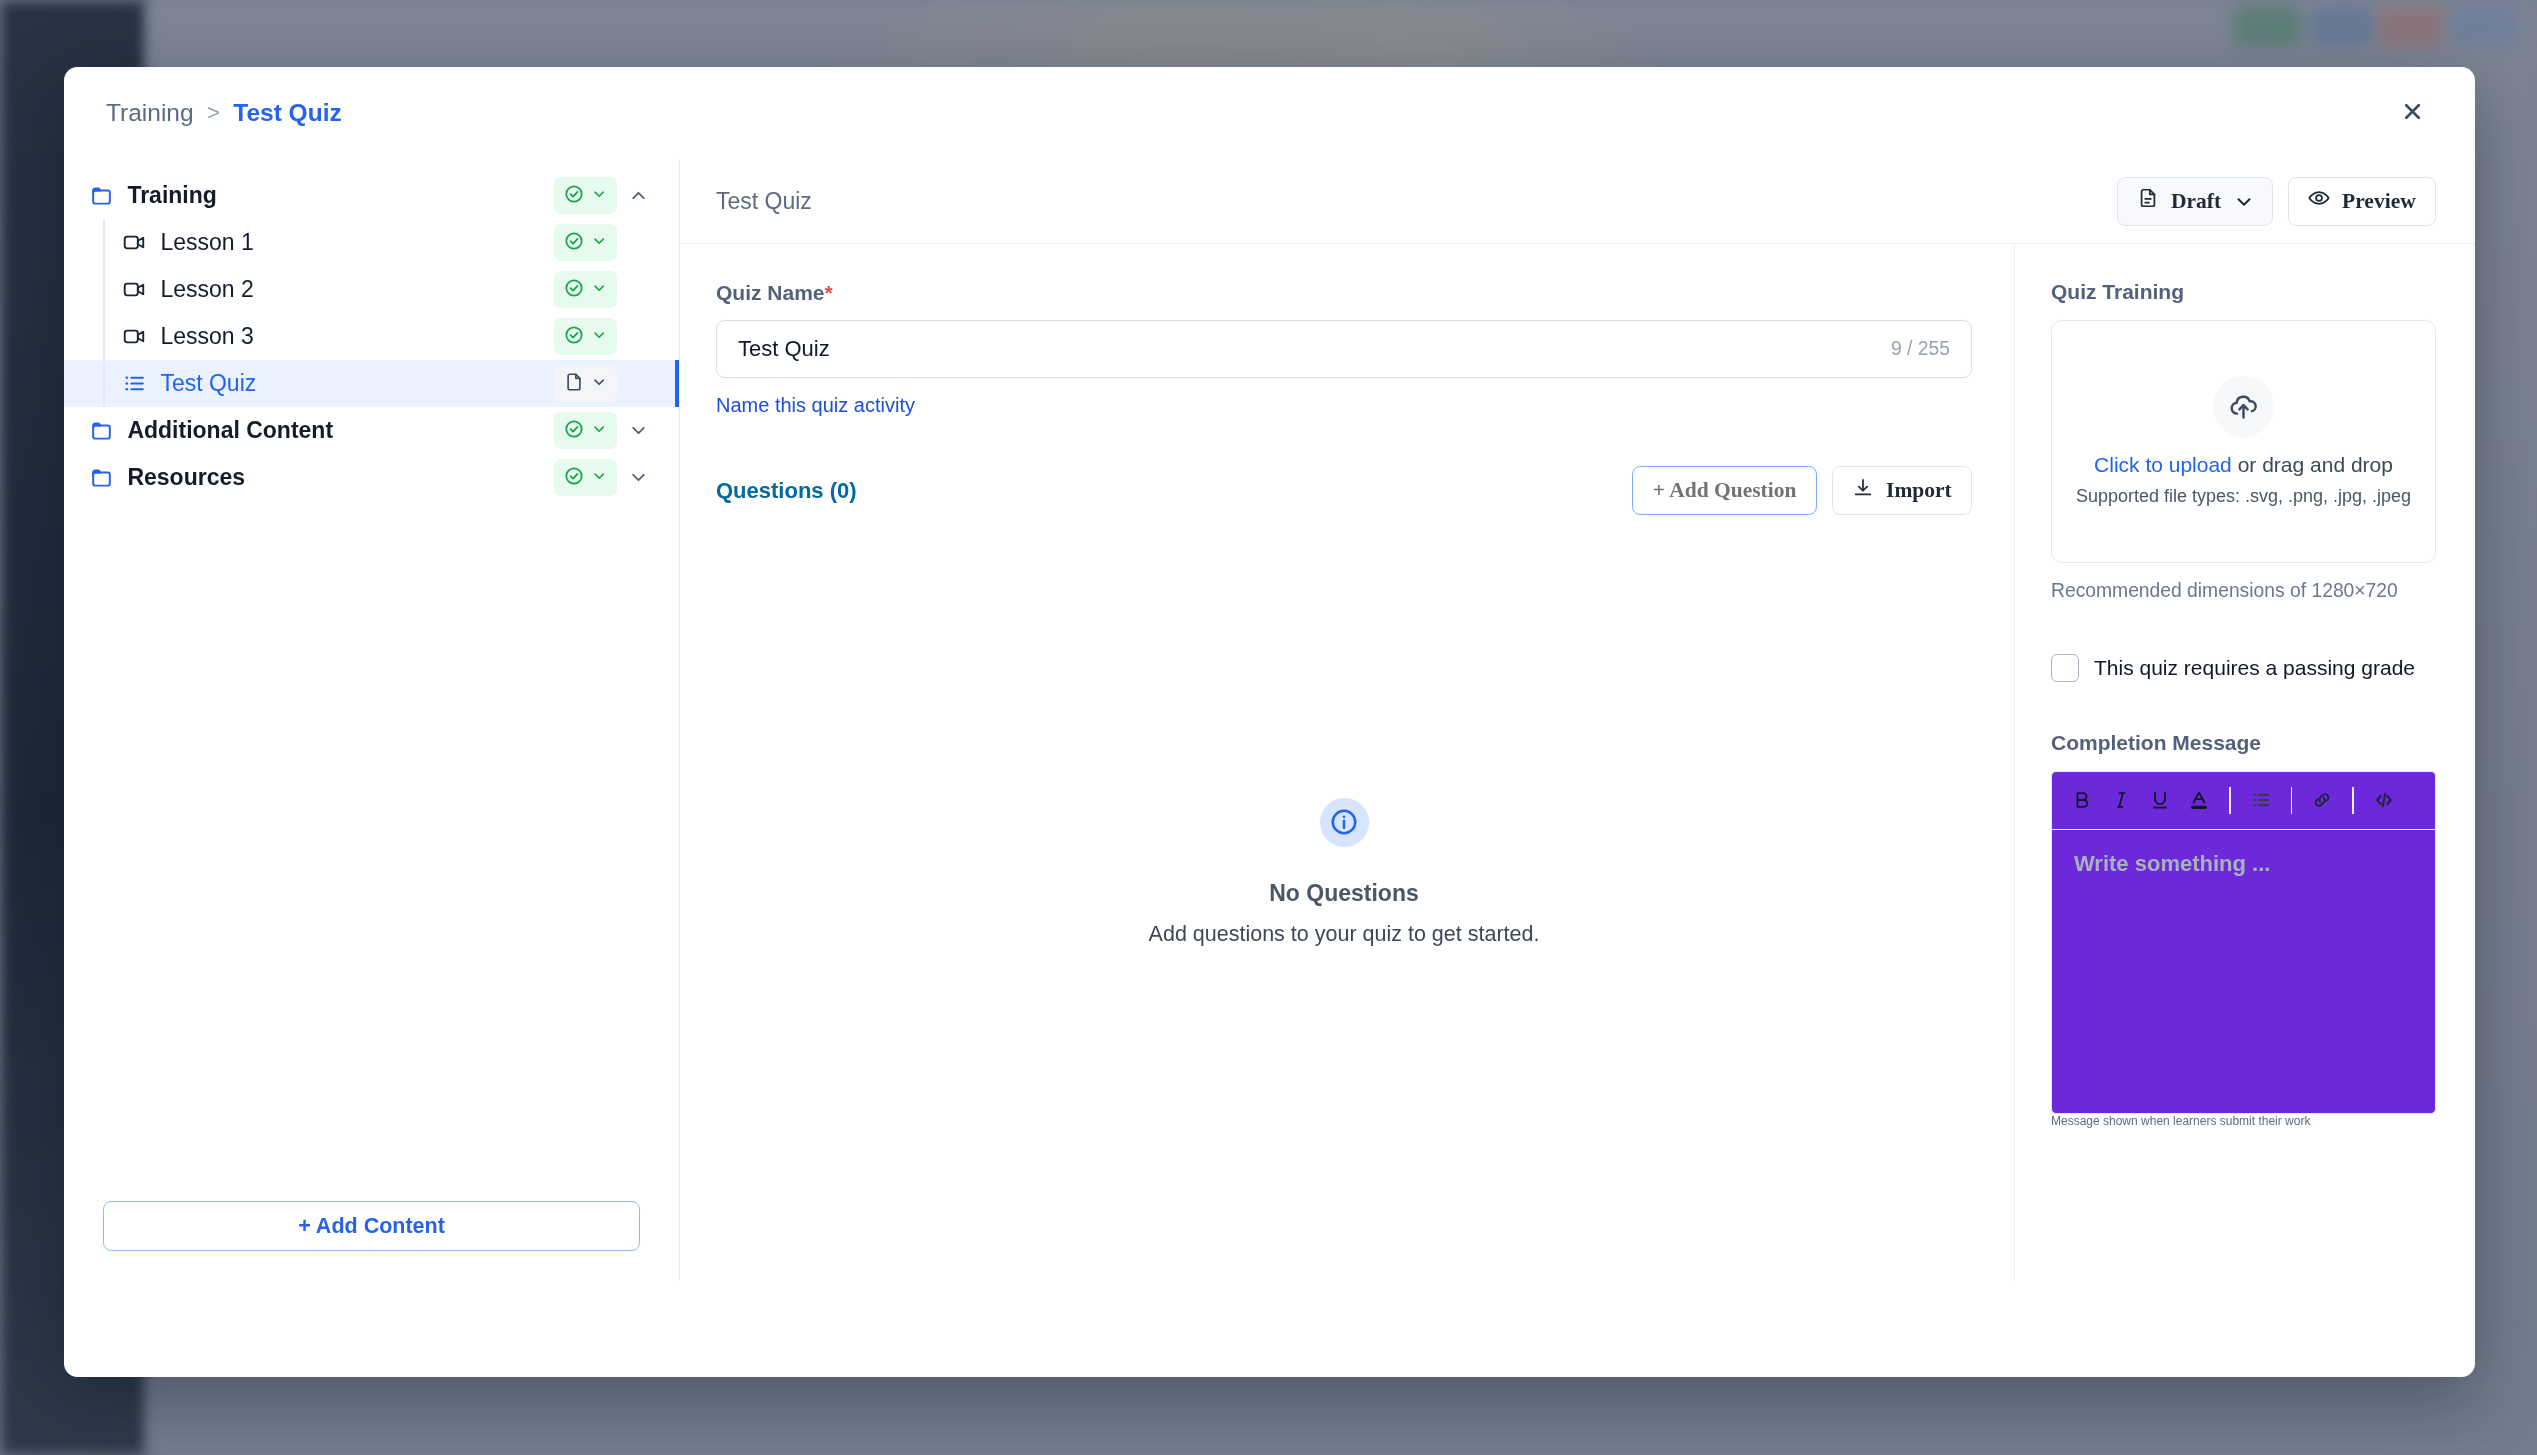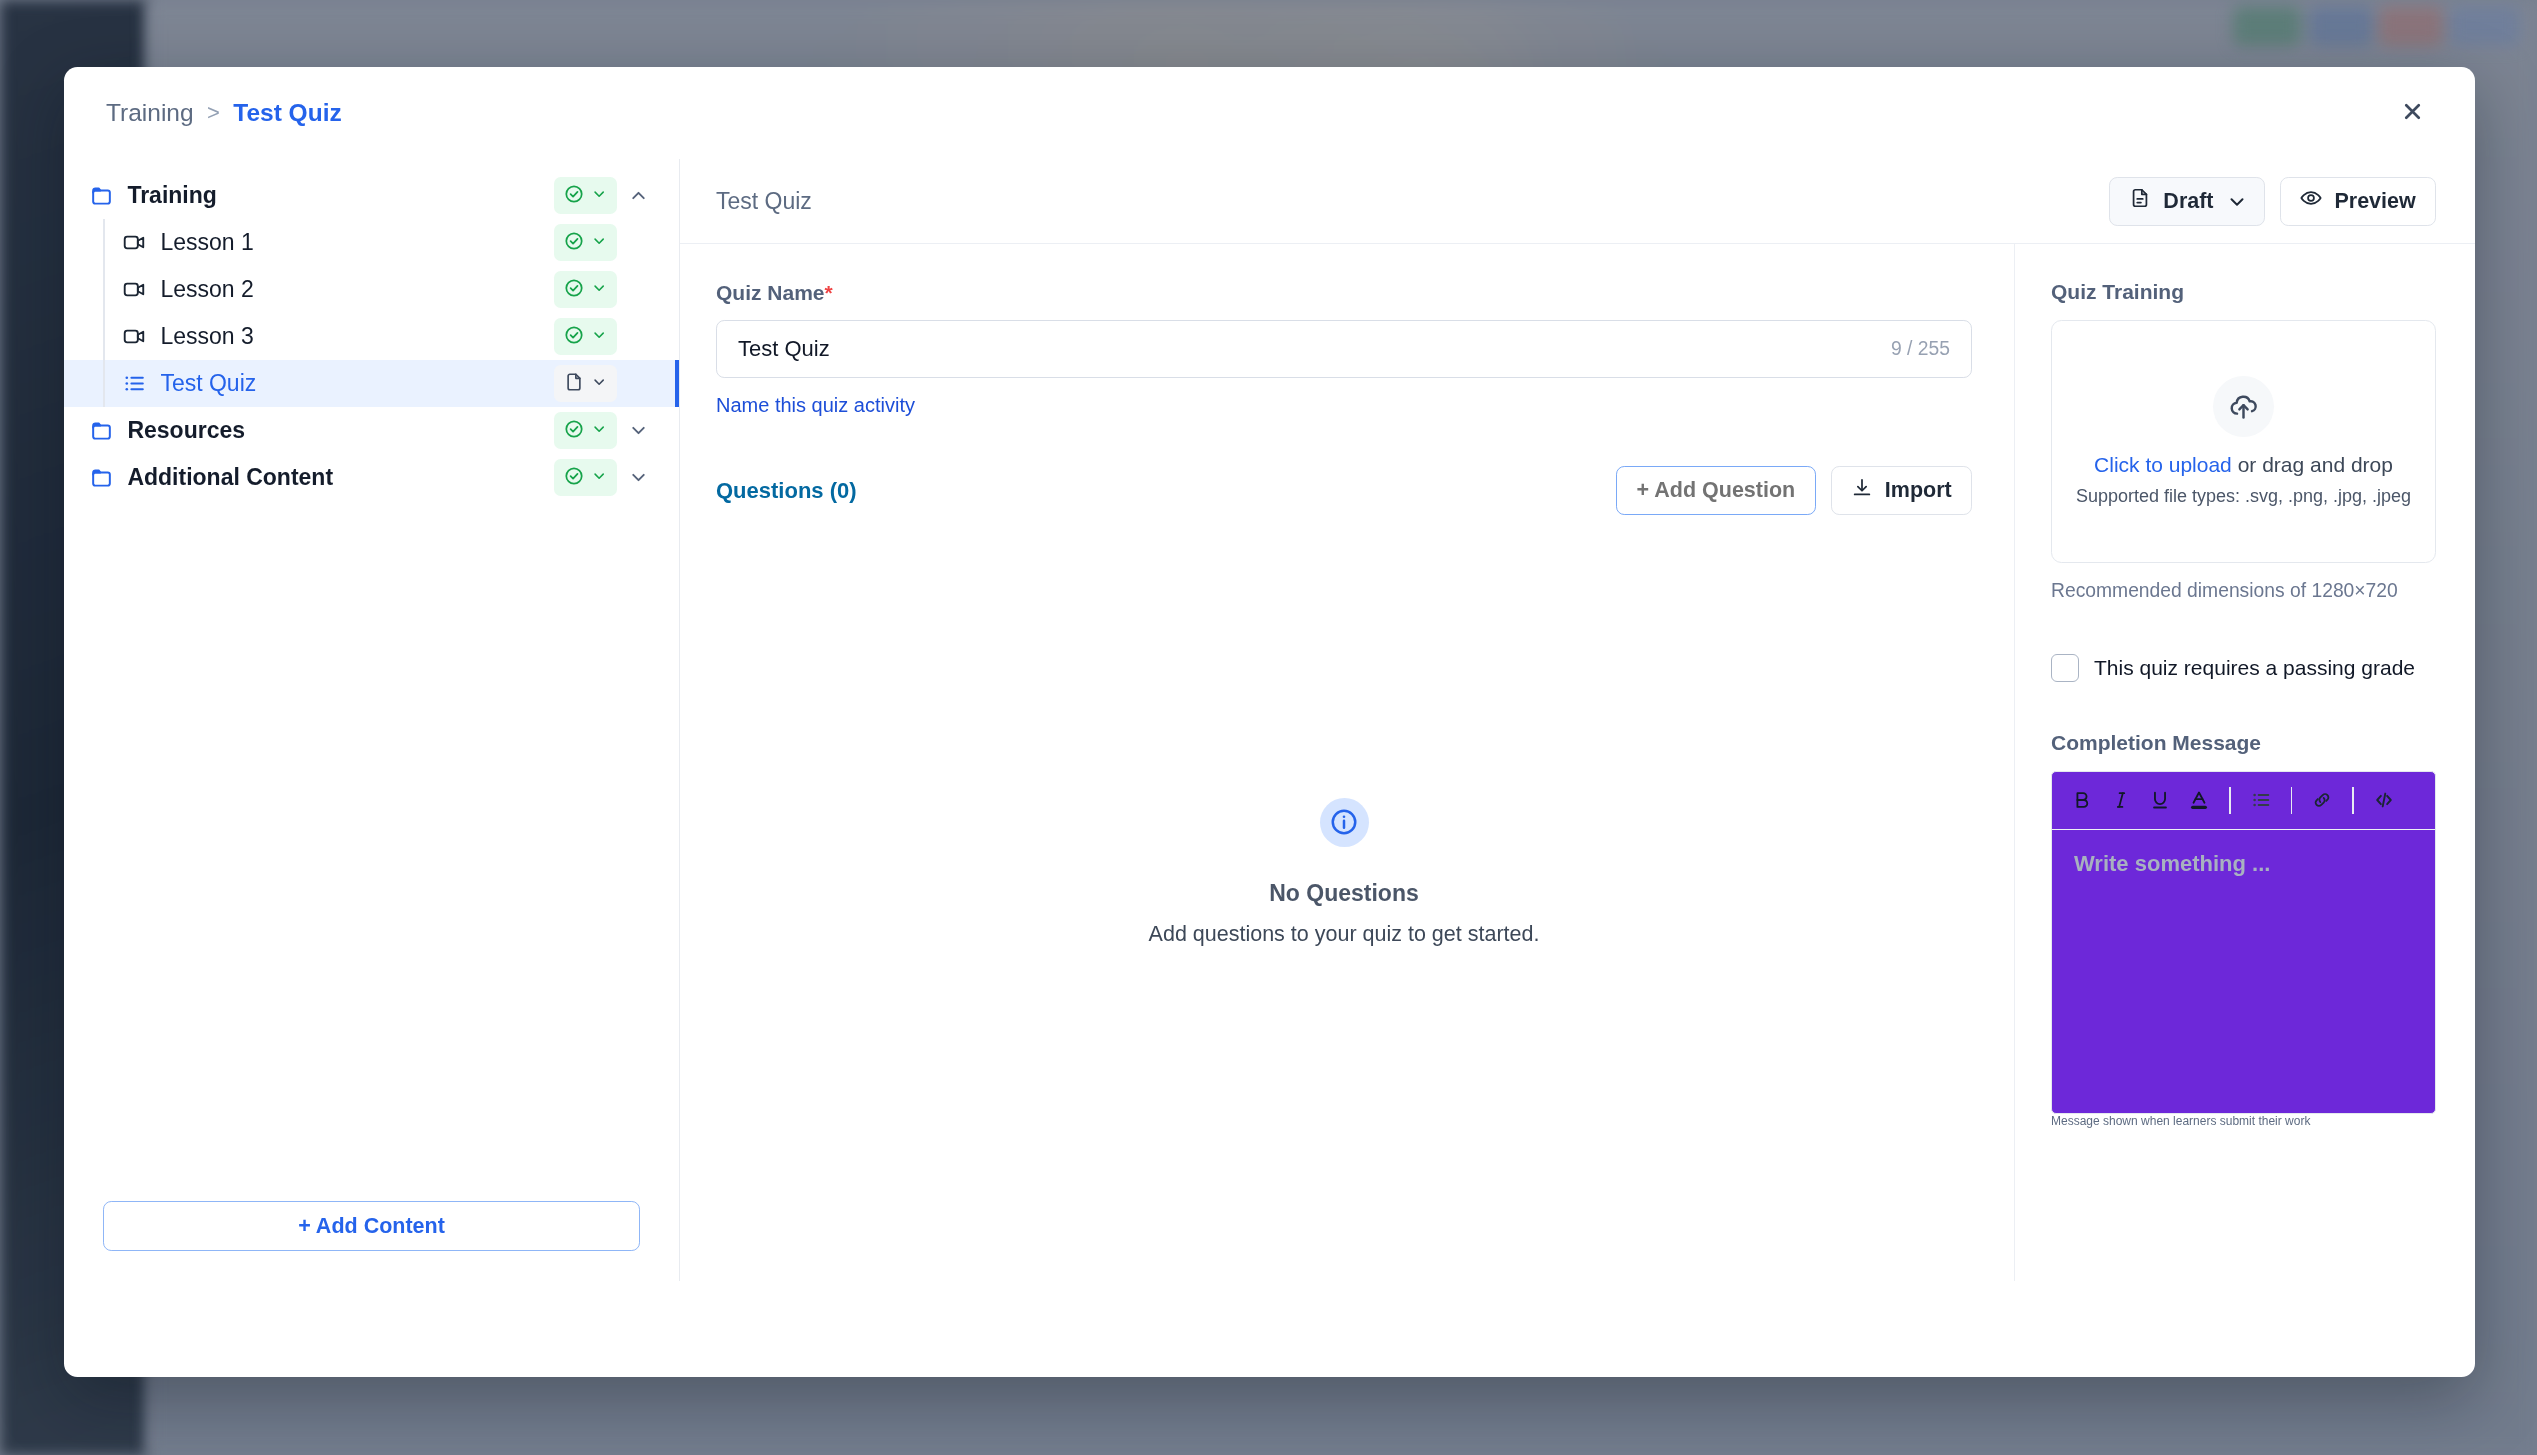--- a/index.html
+++ b/index.html
@@ -146,21 +146,21 @@
   .topbar-actions { display: flex; align-items: center; gap: 15px; }
   .btn {
     display: flex; align-items: center; gap: 12px;
     height: 49px; padding: 0 19.3px; border-radius: 8.2px;
     font-size: 21.5px; font-family: inherit; cursor: pointer;
     border: 1.5px solid #dfe3ea; background: #ffffff; color: #1f2937;
   }
   .btn.soft { background: #f7f9fc; }
   .btn svg { width: 22px; height: 22px; flex: 0 0 22px; }
   .btn .caret { width: 19.3px; height: 19.3px; flex: 0 0 19.3px; }
-  .btn .lbl { font-weight: 700; white-space: nowrap; }
+  .btn .lbl { font-weight: 700; white-space: nowrap; font-family: Liberation Serif, serif; }
 
   .editor-columns { flex: 1 1 auto; display: flex; min-height: 0; }
 
   
   .main-col {
     flex: 1 1 auto; min-width: 0;
     padding: 37px 42px 0 36px;
     border-right: 1.5px solid #eceff4;
     display: flex; flex-direction: column;
   }
@@ -412,21 +412,21 @@
             </div>
             <div class="collapse-toggle empty"></div>
           </div>
           <div class="tree-row folder">
             <span class="tree-icon">
               <svg viewBox="0 0 24 24" fill="none" stroke="#2563eb" stroke-width="1.9" stroke-linecap="round" stroke-linejoin="round">
                 <path d="M4 7.2a2 2 0 0 1 2-2h3.3l1.6 2h-5A1.9 1.9 0 0 0 4 9.1z"></path>
                 <path d="M4 9.1a1.9 1.9 0 0 1 1.9-1.9H18a2 2 0 0 1 2 2v8.6a2 2 0 0 1-2 2H6a2 2 0 0 1-2-2z"></path>
               </svg>
             </span>
-            <span class="tree-label">Resources</span>
+            <span class="tree-label">Additional Content</span>
             <div class="status-pill">
               <span><svg class="state" viewBox="0 0 24 24" fill="none" stroke="#16a34a" stroke-width="1.9" stroke-linecap="round" stroke-linejoin="round">
                   <circle cx="12" cy="12" r="8.4"></circle>
                   <path d="M8.3 12.2 11 14.9l4.8-5.2"></path>
                 </svg></span>
               <span><svg class="caret" viewBox="0 0 24 24" fill="none" stroke="#16a34a" stroke-width="2.3" stroke-linecap="round" stroke-linejoin="round">
                   <path d="M6 9l6 6 6-6"></path>
                 </svg></span>
             </div>
             <div class="collapse-toggle">
@@ -435,21 +435,21 @@
               </svg>
             </div>
           </div>
           <div class="tree-row folder">
             <span class="tree-icon">
               <svg viewBox="0 0 24 24" fill="none" stroke="#2563eb" stroke-width="1.9" stroke-linecap="round" stroke-linejoin="round">
                 <path d="M4 7.2a2 2 0 0 1 2-2h3.3l1.6 2h-5A1.9 1.9 0 0 0 4 9.1z"></path>
                 <path d="M4 9.1a1.9 1.9 0 0 1 1.9-1.9H18a2 2 0 0 1 2 2v8.6a2 2 0 0 1-2 2H6a2 2 0 0 1-2-2z"></path>
               </svg>
             </span>
-            <span class="tree-label">Additional Content</span>
+            <span class="tree-label">Resources</span>
             <div class="status-pill">
               <span><svg class="state" viewBox="0 0 24 24" fill="none" stroke="#16a34a" stroke-width="1.9" stroke-linecap="round" stroke-linejoin="round">
                   <circle cx="12" cy="12" r="8.4"></circle>
                   <path d="M8.3 12.2 11 14.9l4.8-5.2"></path>
                 </svg></span>
               <span><svg class="caret" viewBox="0 0 24 24" fill="none" stroke="#16a34a" stroke-width="2.3" stroke-linecap="round" stroke-linejoin="round">
                   <path d="M6 9l6 6 6-6"></path>
                 </svg></span>
             </div>
             <div class="collapse-toggle">

